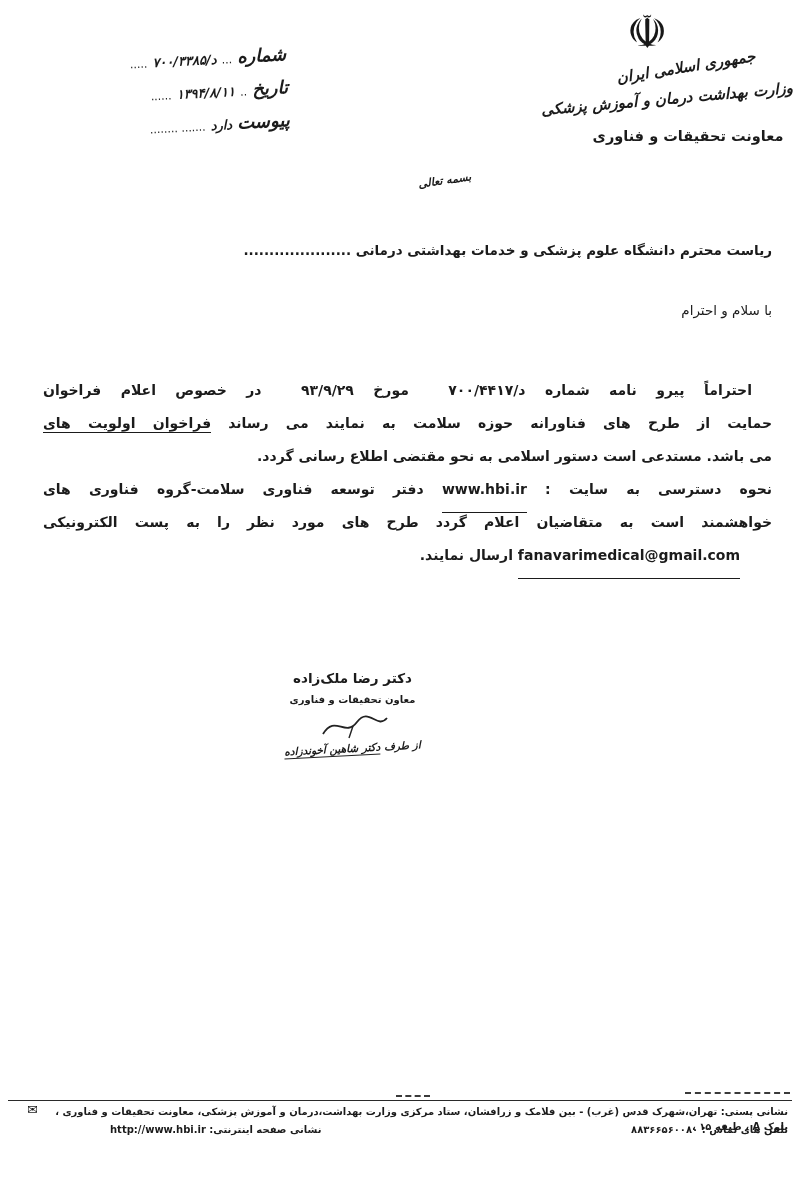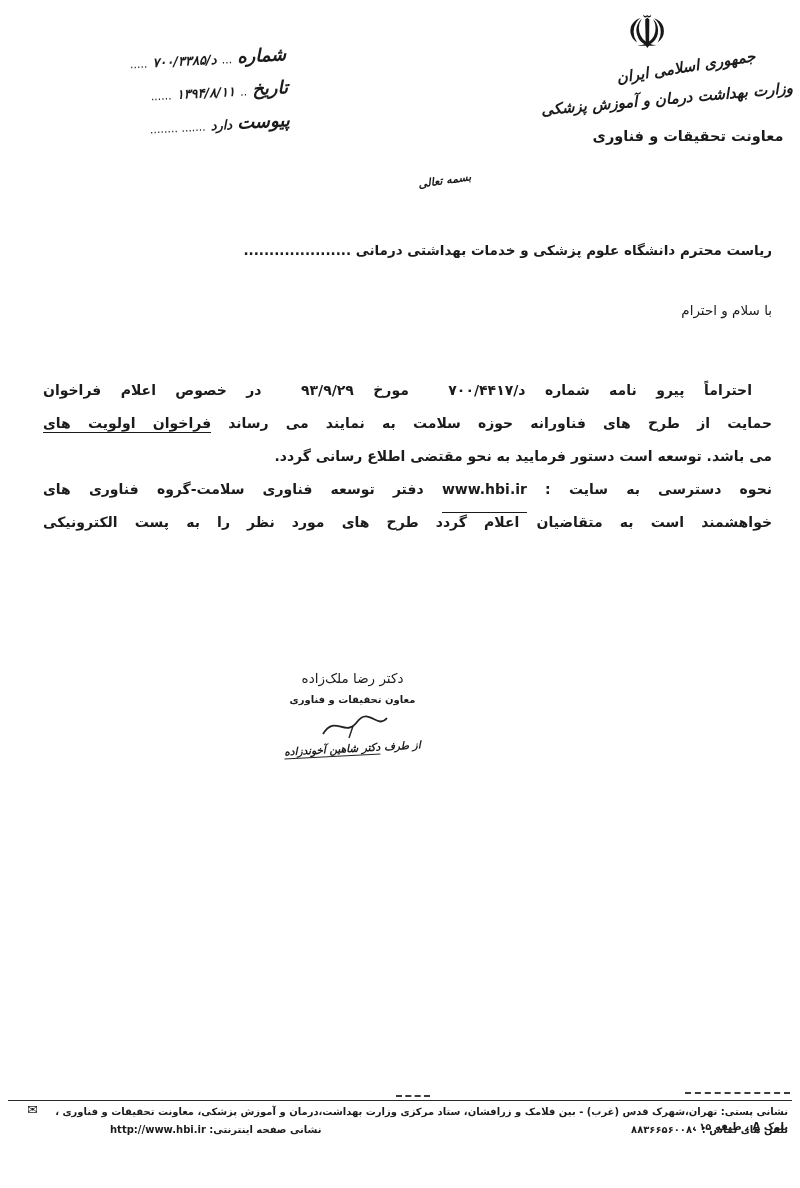--- a/index.html
+++ b/index.html
@@ -28,21 +28,21 @@
   .l{height:33px;line-height:33px;white-space:nowrap;}
   .just{text-align:justify;text-align-last:justify;white-space:normal;}
   .right{text-align:right;}
   .indent{text-indent:20px;}
   .u{border-bottom:1.6px solid #1b1b1b;padding-bottom:1px;}
   .link{border-bottom:1.6px solid #1b1b1b;padding-bottom:15px;font-weight:700;}
   .ltr{direction:ltr;unicode-bidi:isolate;}
   .mail-line{padding-right:32px;}
   
   .sig{position:absolute;left:270px;top:668px;width:165px;text-align:center;}
-  .sig-name{font-size:13.5px;font-weight:400;line-height:21px;}
+  .sig-name{font-size:13.5px;font-weight:700;line-height:21px;}
   .sig-title{font-size:10px;font-weight:700;line-height:21px;}
   .sig-scribble{margin:2px auto 0;width:84px;height:30px;}
   .sig-behalf{font-size:10.5px;font-weight:600;font-style:italic;transform:rotate(-3deg);white-space:nowrap;}
   .sig-behalf .u{border-bottom:1px solid #222;}
   
   .footer-rule{position:absolute;left:8px;right:8px;top:1100px;border-top:1px solid #2a2a2a;}
   .footer-dash{position:absolute;right:10px;top:1092px;width:105px;border-top:2px dashed #3a3a3a;}
   .footer-dash2{position:absolute;right:370px;top:1095px;width:34px;border-top:2px dashed #3a3a3a;}
   .envelope{position:absolute;left:27px;top:1102px;font-size:13px;}
   .f1{position:absolute;right:12px;left:52px;top:1104px;text-align:right;font-size:10px;font-weight:700;line-height:15px;direction:rtl;}
@@ -85,25 +85,28 @@
 
   <div class="salutation">با سلام و احترام</div>
 
   <div class="body">
     <div class="l just indent">
       <span>احتراماً پیرو نامه شماره </span><span class="num">۷۰۰/د/۴۴۱۷</span><span> مورخ </span><span class="num">۹۳/۹/۲۹</span><span> در خصوص اعلام فراخوان</span>
     </div>
     <div class="l just">
       <span>حمایت از طرح های فناورانه حوزه سلامت به نمایند می رساند </span><span class="u">فراخوان اولویت های</span>
     </div>
-    <div class="l right">می باشد. توسعه است دستور فرمایید به نحو مقتضی اطلاع رسانی گردد.</div>
+    <div class="l right">می باشد. مستدعی است دستور اسلامی به نحو مقتضی اطلاع رسانی گردد.</div>
     <div class="l just">
       <span>نحوه دسترسی به سایت : </span><span class="link ltr">www.hbi.ir</span><span>  دفتر توسعه فناوری سلامت-گروه فناوری های</span>
     </div>
     <div class="l just">خواهشمند است به متقاضیان اعلام گردد طرح های مورد نظر را به پست الکترونیکی</div>
+    <div class="l right mail-line">
+      <span class="link ltr">fanavarimedical@gmail.com</span><span> ارسال نمایند.</span>
+    </div>
   </div>
 
   <div class="sig">
     <div class="sig-name">دکتر رضا ملک‌زاده</div>
     <div class="sig-title">معاون تحقیقات و فناوری</div>
     <div class="sig-scribble">
       <svg width="84" height="30" viewBox="0 0 84 30" xmlns="http://www.w3.org/2000/svg">
         <path d="M12 22 C 24 2, 34 26, 46 10 S 66 18, 76 6" stroke="#222222" stroke-width="1.8" fill="none"></path>
         <path d="M38 26 L 42 14" stroke="#222222" stroke-width="1.4" fill="none"></path>
       </svg>

